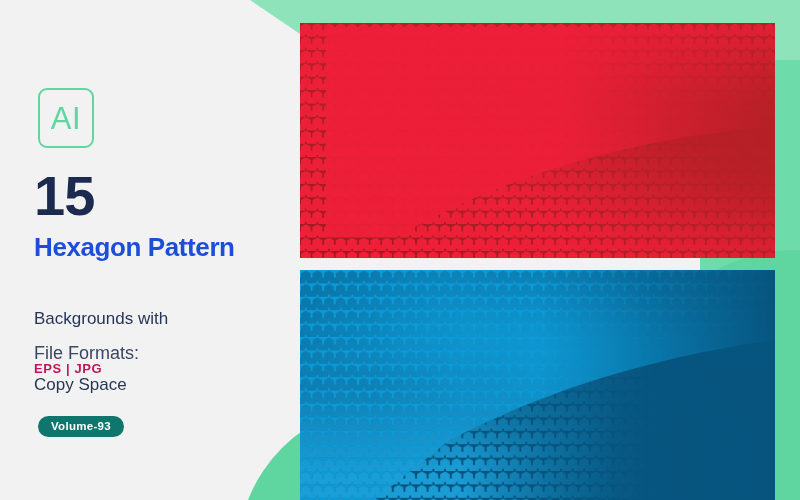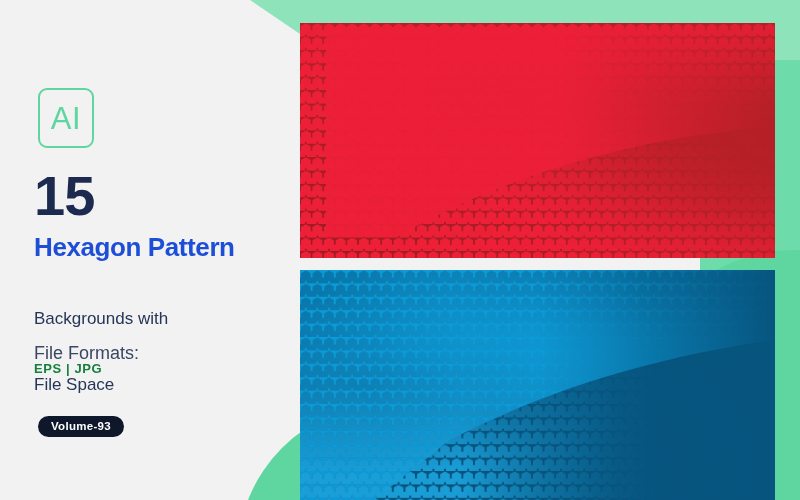--- a/index.html
+++ b/index.html
@@ -62,25 +62,25 @@
     font-size:17px;font-weight:400;color:#273657;line-height:1.32;
   }
   #subtitle span{display:block;margin-top:44px;}
 
   #formats-label{
     position:absolute;left:34px;top:343px;
     font-size:18px;color:#3a4763;font-weight:400;
   }
   #formats-value{
     position:absolute;left:34px;top:361px;
-    font-size:13px;color:#15803d;font-weight:bold;letter-spacing:.6px;
+    font-size:13px;color:#be185d;font-weight:bold;letter-spacing:.6px;
   }
   #volume-badge{
     position:absolute;left:38px;top:416px;
-    background:#0f172a;color:#ffffff;
+    background:#0f766e;color:#ffffff;
     font-size:11.5px;font-weight:bold;letter-spacing:.3px;
     padding:4px 13px 5px;border-radius:11px;
     display:inline-block;
   }
 
   
   .panel{position:absolute;overflow:hidden;}
   #panel-red{left:300px;top:23px;width:475px;height:235px;background:#b52026;}
   #panel-blue{left:300px;top:270px;width:475px;height:230px;background:#07557f;}
   .panel svg{display:block;width:100%;height:100%;}
@@ -106,21 +106,21 @@
     <div id="ai-logo">
       <span class="glyph">AI</span>
     </div>
 
     <div id="count">15</div>
 
     <div id="title">Hexagon Pattern</div>
 
     <div id="subtitle">
       <span>Backgrounds with</span>
-      <span>File Space</span>
+      <span>Copy Space</span>
     </div>
 
     <div id="formats-label">File Formats:</div>
     <div id="formats-value">EPS  |  JPG</div>
 
     <div id="volume-badge">Volume-93</div>
   </div>
 
   <div class="panel" id="panel-red">
     <svg viewBox="0 0 475 235" preserveAspectRatio="none">

